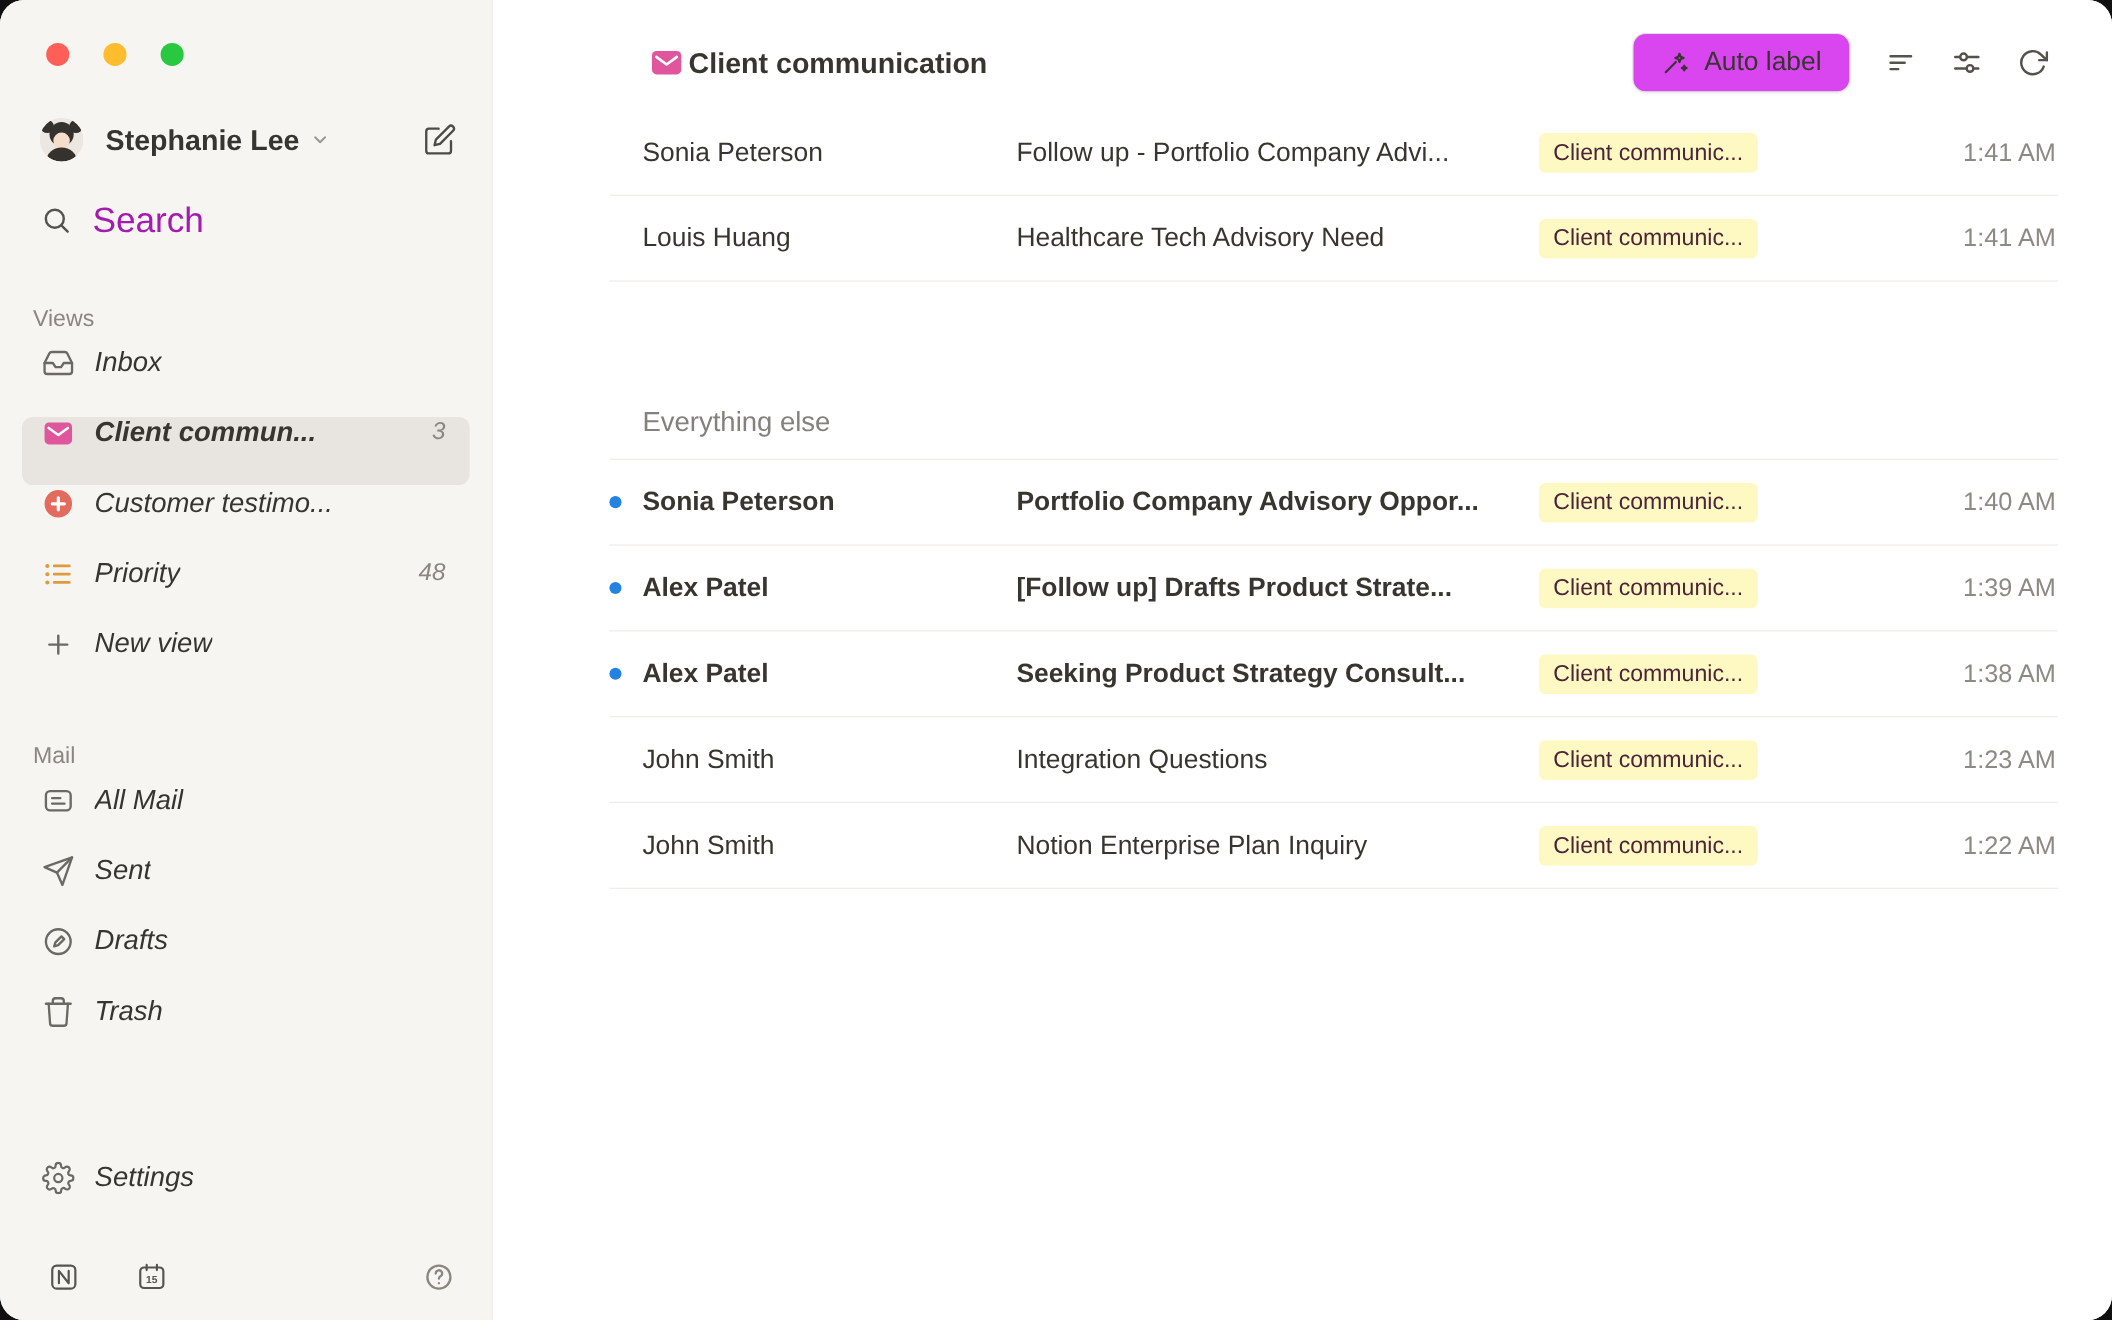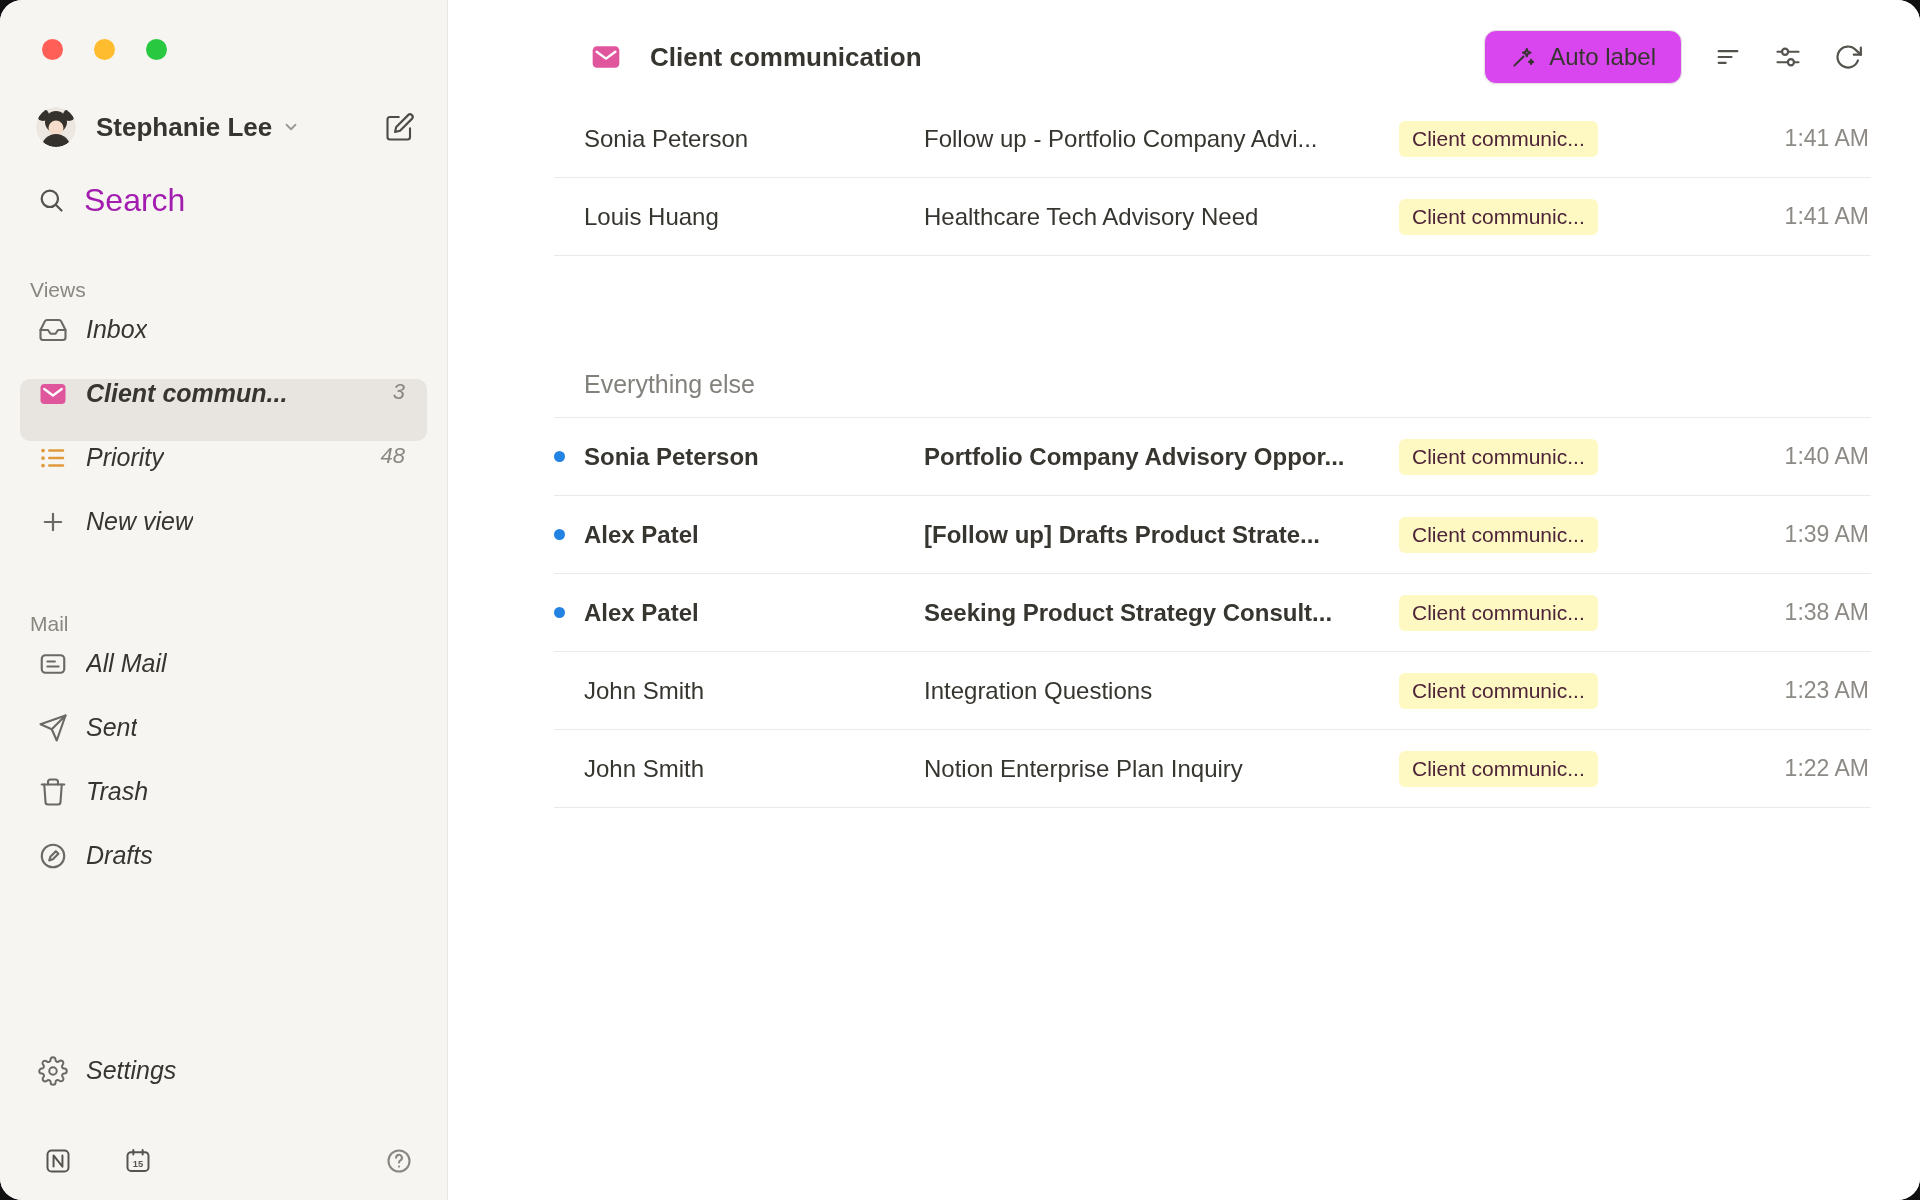--- a/index.html
+++ b/index.html
@@ -37,21 +37,21 @@
   .flex-spacer { flex:1; }
   .settings-item { margin-bottom:14px; }
 
   .footer-bar { display:flex; align-items:center; gap:52px; padding:0 14px 10px 24px; height:68px; color:#56544e;justify-content:flex-end; }
   .footer-icon { display:flex; cursor:pointer; }
   .footer-help { margin-left:auto; color:#8a8781; }
 
   
   .main { flex:1; display:flex; flex-direction:column; background:#fff; overflow:hidden; }
   .mail-header { height:100px; display:flex; align-items:center; padding:14px 58px 0 142px; }
-  .header-title-group { display:flex; align-items:center; gap:28px;text-align:right; }
+  .header-title-group { display:flex; align-items:center; gap:4px;text-align:right; }
   .mail-title { font-size:26px; font-weight:600; color:#37352f; }
   .header-actions { margin-left:auto; display:flex; align-items:center; gap:32px; color:#54524d; }
   .auto-label-btn { display:flex; align-items:center; gap:13px; border:1px solid #e4e2de; background:#d946ef;
                     border-radius:12px; height:54px; padding:0 25px; font-size:24px; font-weight:500;
                     color:#37352f; cursor:pointer; box-shadow:0 1px 3px rgba(0,0,0,0.05);
                     font-family:"Liberation Sans", sans-serif; }
   .icon-btn { background:none; border:none; color:#54524d; cursor:pointer; display:flex; }
 
   .list-area { margin:0 49px 0 106px; }
   .mail-section + .mail-section { margin-top:92px; }
@@ -142,20 +142,29 @@
       <span class="si-icon">
         <svg width="30" height="30" viewBox="0 0 24 24">
           <rect x="2" y="4" width="20" height="16" rx="3.2" fill="#e0569d"></rect>
           <path d="M5 8l7 5.2L19 8" fill="none" stroke="#fff" stroke-width="1.8" stroke-linecap="round" stroke-linejoin="round"></path>
         </svg>
       </span>
       <span class="si-label">Client commun...</span>
       <span class="si-count">3</span>
     </div>
 
+    <div class="side-item">
+      <span class="si-icon">
+        <svg width="30" height="30" viewBox="0 0 24 24">
+          <circle cx="12" cy="12" r="10" fill="#e26b5e"></circle>
+          <path d="M12 7.6v8.8M7.6 12h8.8" stroke="#fff" stroke-width="2.3" stroke-linecap="round"></path>
+        </svg>
+      </span>
+      <span class="si-label">Customer testimo...</span>
+    </div>
 
     <div class="side-item">
       <span class="si-icon">
         <svg width="30" height="30" viewBox="0 0 24 24" fill="none" stroke="#df9a3d" stroke-width="2" stroke-linecap="round">
           <path d="M9 6h11M9 12h11M9 18h11"></path>
           <path d="M4 6h.01M4 12h.01M4 18h.01" stroke-width="3"></path>
         </svg>
       </span>
       <span class="si-label">Priority</span>
       <span class="si-count">48</span>
@@ -188,36 +197,36 @@
           <path d="M22 2 11 13"></path>
             <path d="M22 2 15 22l-4-9-9-4z"></path>
         </svg>
       </span>
       <span class="si-label">Sent</span>
     </div>
 
     <div class="side-item">
       <span class="si-icon">
         <svg width="30" height="30" viewBox="0 0 24 24" fill="none" stroke="currentColor" stroke-width="1.7" stroke-linecap="round" stroke-linejoin="round">
+          <circle cx="12" cy="12" r="9"></circle>
+            <path d="M9 15.5l.9-2.9 4.4-4.4 2 2-4.4 4.4-2.9.9z"></path>
+        </svg>
+      </span>
+      <span class="si-label">Drafts</span>
+    </div>
+
+    <div class="side-item">
+      <span class="si-icon">
+        <svg width="30" height="30" viewBox="0 0 24 24" fill="none" stroke="currentColor" stroke-width="1.7" stroke-linecap="round" stroke-linejoin="round">
           <path d="M3 6h18"></path>
             <path d="M8 6V4a2 2 0 0 1 2-2h4a2 2 0 0 1 2 2v2"></path>
             <path d="M19 6l-1 14a2 2 0 0 1-2 2H8a2 2 0 0 1-2-2L5 6"></path>
         </svg>
       </span>
       <span class="si-label">Trash</span>
-    </div>
-
-    <div class="side-item">
-      <span class="si-icon">
-        <svg width="30" height="30" viewBox="0 0 24 24" fill="none" stroke="currentColor" stroke-width="1.7" stroke-linecap="round" stroke-linejoin="round">
-          <circle cx="12" cy="12" r="9"></circle>
-            <path d="M9 15.5l.9-2.9 4.4-4.4 2 2-4.4 4.4-2.9.9z"></path>
-        </svg>
-      </span>
-      <span class="si-label">Drafts</span>
     </div>
 
     <div class="flex-spacer"></div>
 
     <div class="side-item settings-item">
       <span class="si-icon">
         <svg width="30" height="30" viewBox="0 0 24 24" fill="none" stroke="currentColor" stroke-width="1.6" stroke-linecap="round" stroke-linejoin="round">
           <circle cx="12" cy="12" r="3"></circle>
           <path d="M19.4 15a1.65 1.65 0 0 0 .33 1.82l.06.06a2 2 0 0 1 0 2.83 2 2 0 0 1-2.83 0l-.06-.06a1.65 1.65 0 0 0-1.82-.33 1.65 1.65 0 0 0-1 1.51V21a2 2 0 0 1-2 2 2 2 0 0 1-2-2v-.09A1.65 1.65 0 0 0 9 19.4a1.65 1.65 0 0 0-1.82.33l-.06.06a2 2 0 0 1-2.83 0 2 2 0 0 1 0-2.83l.06-.06a1.65 1.65 0 0 0 .33-1.82 1.65 1.65 0 0 0-1.51-1H3a2 2 0 0 1-2-2 2 2 0 0 1 2-2h.09A1.65 1.65 0 0 0 4.6 9a1.65 1.65 0 0 0-.33-1.82l-.06-.06a2 2 0 0 1 0-2.83 2 2 0 0 1 2.83 0l.06.06a1.65 1.65 0 0 0 1.82.33H9a1.65 1.65 0 0 0 1-1.51V3a2 2 0 0 1 2-2 2 2 0 0 1 2 2v.09a1.65 1.65 0 0 0 1 1.51 1.65 1.65 0 0 0 1.82-.33l.06-.06a2 2 0 0 1 2.83 0 2 2 0 0 1 0 2.83l-.06.06a1.65 1.65 0 0 0-.33 1.82V9a1.65 1.65 0 0 0 1.51 1H21a2 2 0 0 1 2 2 2 2 0 0 1-2 2h-.09a1.65 1.65 0 0 0-1.51 1z"></path>
         </svg>

